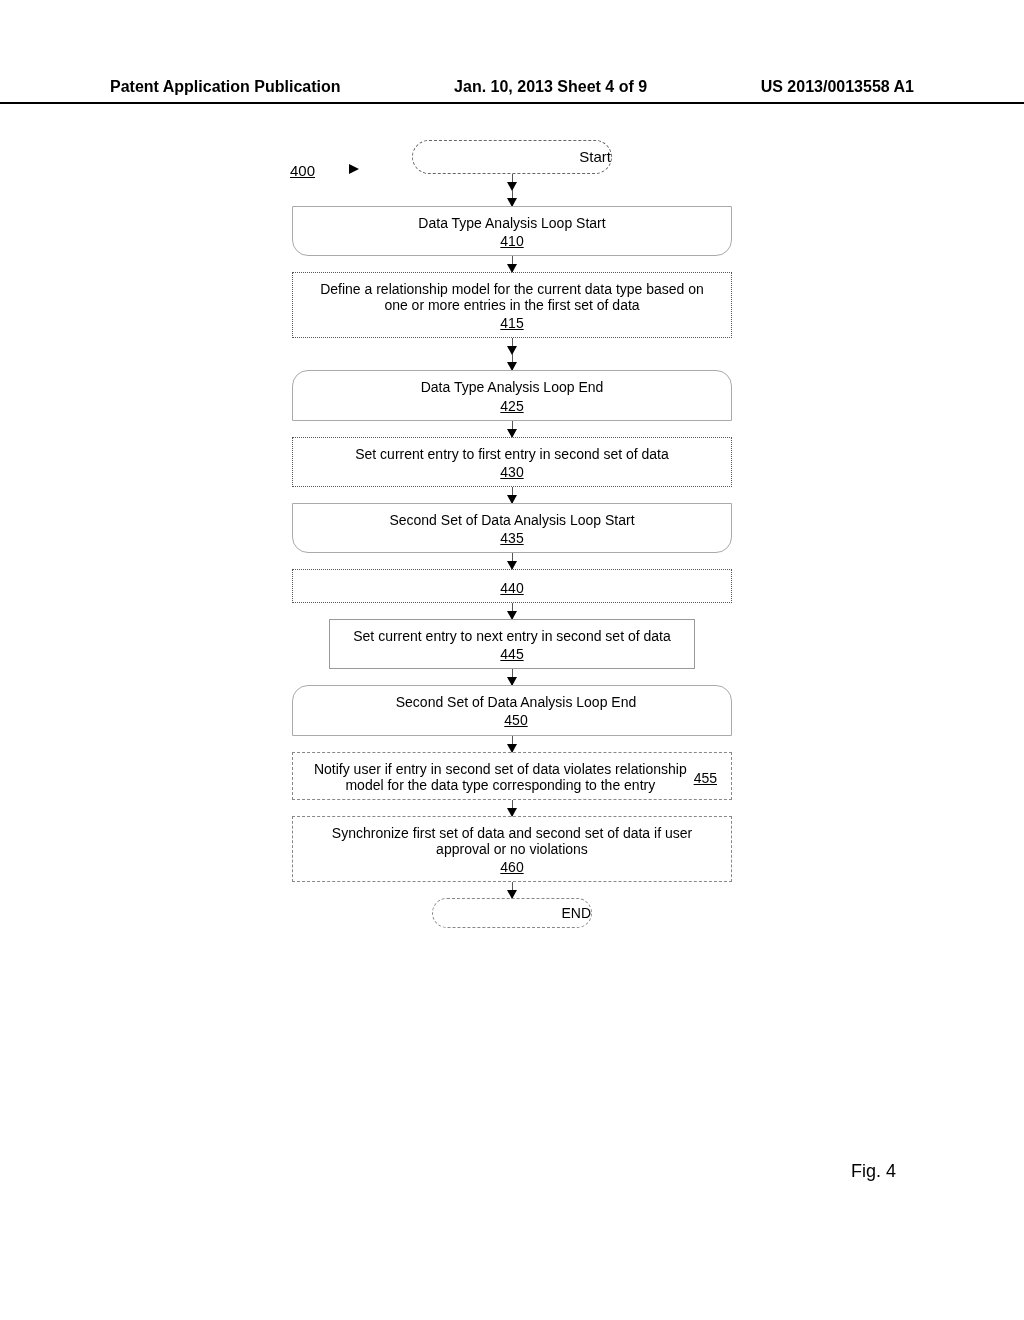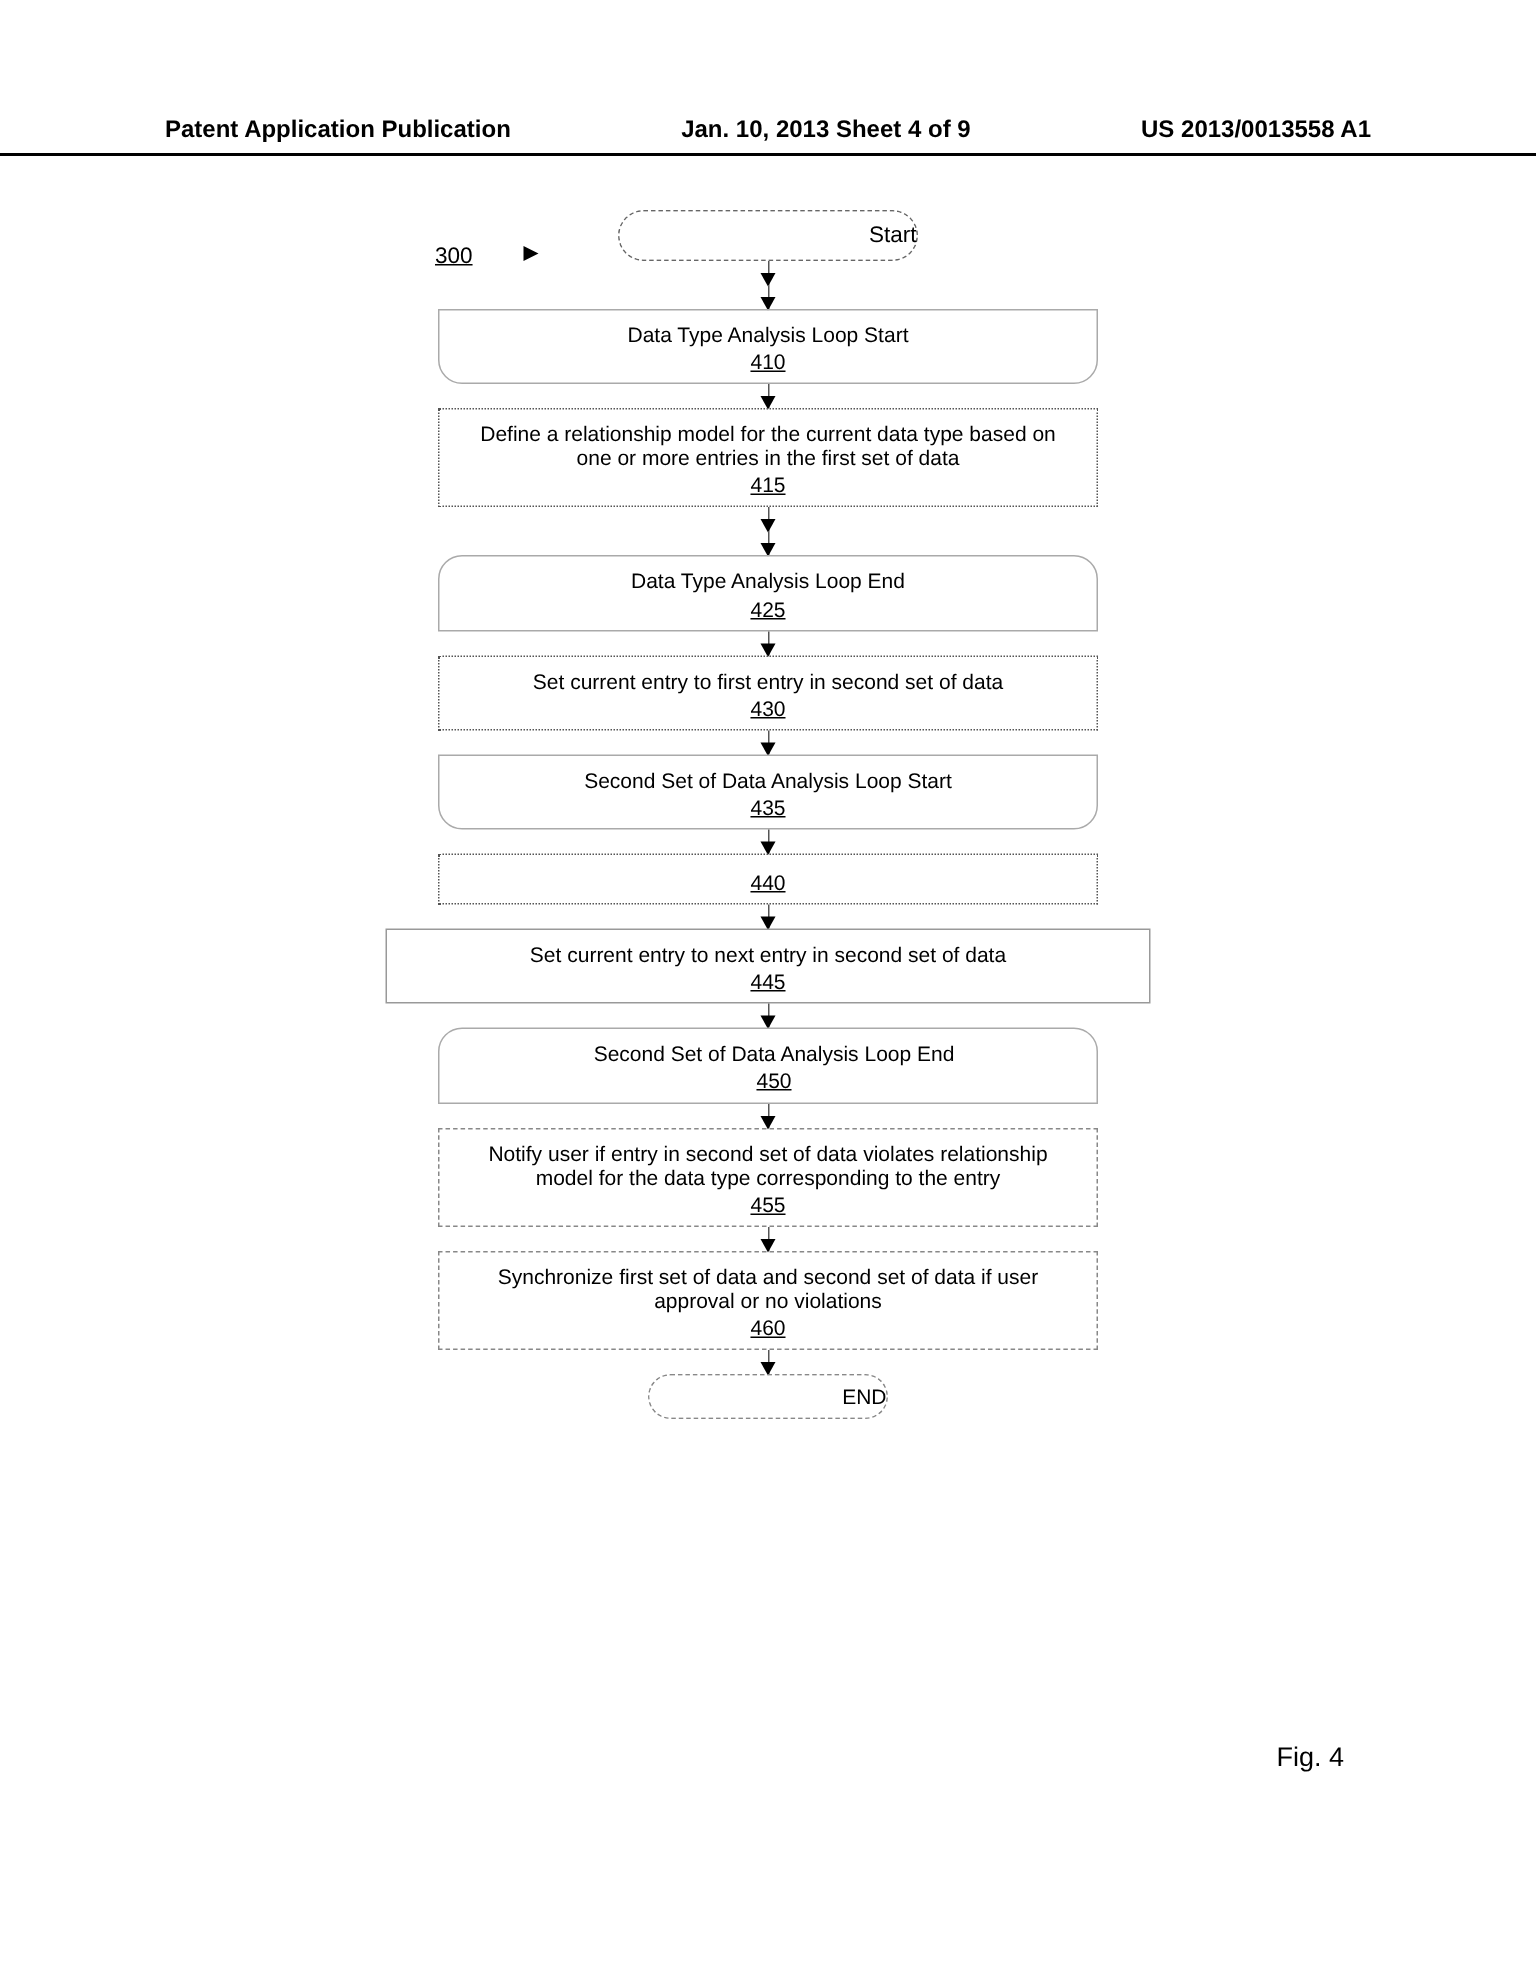--- a/index.html
+++ b/index.html
@@ -57,21 +57,21 @@
     border: 1px dashed #666;
     border-radius: 17px;
     font-size: 15px;
   }
   .process {
     width: 440px;
     border: 1px dotted #555;
     padding: 8px 14px 6px 14px;
   }
   .process-solid {
-    width: 510px;
+    width: 366px;
     border: 1px solid #999;
     padding: 8px 14px 6px 14px;
   }
   .process-dashed {
     width: 440px;
     border: 1px dashed #888;
     padding: 8px 14px 6px 14px;
   }
   .loop-start, .loop-end {
     width: 440px;
@@ -152,21 +152,21 @@
 <body>
 
 <div class="page">
 
   <div class="header">
     <span>Patent Application Publication</span>
     <span>Jan. 10, 2013  Sheet 4 of 9</span>
     <span>US 2013/0013558 A1</span>
   </div>
 
-  <span class="diagram-label">300</span>
+  <span class="diagram-label">400</span>
   <span class="diagram-pointer" aria-hidden="true"></span>
 
   <div class="flow">
 
     <div class="node terminator">
       <span>Start</span>
     </div>
     <div class="arrow short"></div>
 
     <div id="steps-container">
@@ -204,21 +204,21 @@
         <div class="node process-solid" style="flex-direction: column;">
           <span class="node-text">Set current entry to next entry in second set of data</span>
           <span class="ref-num">445</span>
         </div>
         <div class="arrow short"></div>
         <div class="node loop-end" style="flex-direction: column; padding-left: 22px;">
           <span class="node-text">Second Set of Data Analysis Loop End</span>
           <span class="ref-num">450</span>
         </div>
         <div class="arrow short"></div>
-        <div class="node process-dashed" style="flex-direction: column;">
+        <div class="node process-dashed" style="">
           <span class="node-text">Notify user if entry in second set of data violates relationship model for the data type corresponding to the entry</span>
           <span class="ref-num">455</span>
         </div>
         <div class="arrow short"></div>
         <div class="node process-dashed" style="flex-direction: column;">
           <span class="node-text">Synchronize first set of data and second set of data if user approval or no violations</span>
           <span class="ref-num">460</span>
         </div>
         <div class="arrow short"></div>
       </div>

